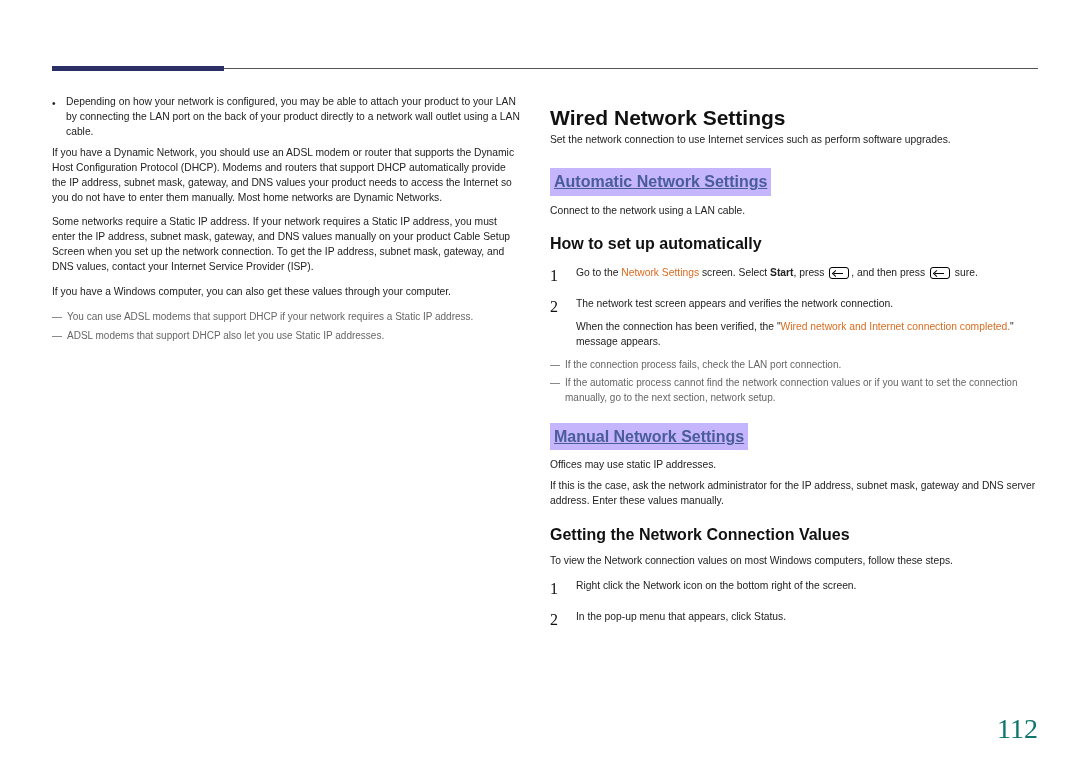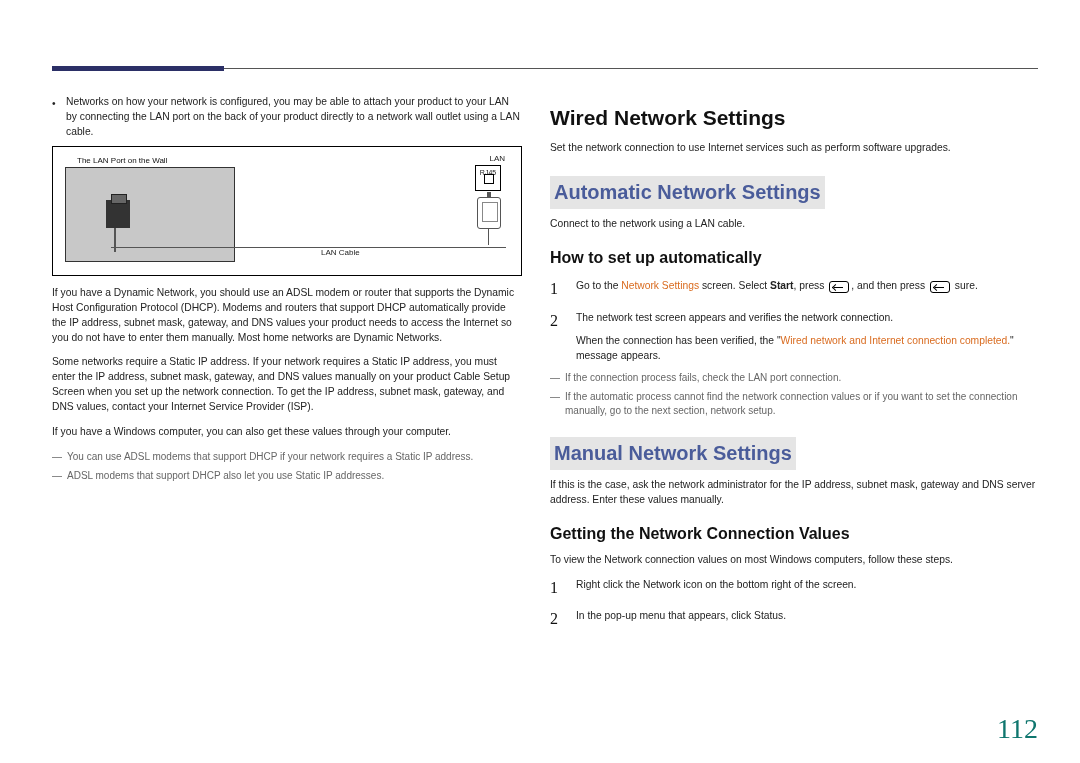--- a/index.html
+++ b/index.html
@@ -108,22 +108,22 @@
   }
   .cable-line{
     position:absolute; left:58px; top:100px; width:395px;
     border-top:1px solid #555;
   }
   .cable-up{
     position:absolute; right:32px; top:82px; height:16px; border-left:1px solid #555;
   }
   .dash-row{ display:flex; gap:5px; color:#666; margin-bottom:4px; font-size:10px; }
   .dash{ flex:none; }
-  .h1 { font-size:21px; font-weight:bold; margin-bottom:8px; color:#111; }
-  .h2 { display:inline-block; background:#e5e5e5; color:#4a5c9a; font-weight:bold; font-size:20px; padding:2px 4px; margin:14px 0 8px 0; }
+  .h1 { font-size:21px; font-weight:bold; color:#111; }
+  .h2 { display:inline-block; background:#c4b5fd; color:#4a5c9a; font-weight:bold; font-size:16px; padding:2px 4px; margin:14px 0 8px 0;text-decoration:underline; }
   .h3 { font-weight:bold; font-size:16px; margin:14px 0 8px 0; color:#111; }
   .step-row{ display:flex; gap:12px; margin:8px 0; align-items:flex-start; }
   .step-num{ font-size:16px; font-weight:normal; width:14px; flex:none; color:#111; font-family:Georgia,serif;}
   .step-body{ flex:1; padding-top:2px; }
   .orange{ color:#d96b1f; font-weight:normal; }
   .btn-icon{
     display:inline-block; vertical-align:middle;
     width:20px; height:12px; border:1px solid #000;
     border-radius:3px; position:relative; margin:0 2px;
   }
@@ -146,36 +146,24 @@
 <body>
 
 <div class="top-rule"></div>
 <div class="top-accent"></div>
 
 <div class="left-col">
 
   <div class="bullet-row">
     <div class="bullet-dot">•</div>
     <div>
-      <div>Networks on how your network is configured, you may be able to attach your product to your LAN by connecting the LAN port on the back of your product directly to a network wall outlet using a LAN cable.</div>
+      <div>Depending on how your network is configured, you may be able to attach your product to your LAN by connecting the LAN port on the back of your product directly to a network wall outlet using a LAN cable.</div>
     </div>
   </div>
 
-  <div class="diagram">
-    <div class="wall">
-      <div class="wall-port"></div>
-    </div>
-    <div class="wall-label">The LAN Port on the Wall</div>
-    <div class="lan-lbl">LAN</div>
-    <div class="rj45">RJ45</div>
-    <div class="connector"></div>
-    <div class="cable-line"></div>
-    <div class="cable-up"></div>
-    <div class="cable-lbl">LAN Cable</div>
-  </div>
 
   <div class="para">If you have a Dynamic Network, you should use an ADSL modem or router that supports the Dynamic Host Configuration Protocol (DHCP). Modems and routers that support DHCP automatically provide the IP address, subnet mask, gateway, and DNS values your product needs to access the Internet so you do not have to enter them manually. Most home networks are Dynamic Networks.</div>
   <div class="para">Some networks require a Static IP address. If your network requires a Static IP address, you must enter the IP address, subnet mask, gateway, and DNS values manually on your product Cable Setup Screen when you set up the network connection. To get the IP address, subnet mask, gateway, and DNS values, contact your Internet Service Provider (ISP).</div>
   <div class="para">If you have a Windows computer, you can also get these values through your computer.</div>
 
   <div class="dash-row">
     <span class="dash">―</span>
     <span>You can use ADSL modems that support DHCP if your network requires a Static IP address.</span>
   </div>
   <div class="dash-row">
@@ -213,20 +201,21 @@
   <div class="dash-row">
     <span class="dash">―</span>
     <span>If the connection process fails, check the LAN port connection.</span>
   </div>
   <div class="dash-row">
     <span class="dash">―</span>
     <span>If the automatic process cannot find the network connection values or if you want to set the connection manually, go to the next section, network setup.</span>
   </div>
 
   <div><span class="h2">Manual Network Settings</span></div>
+  <div class="para-tight">Offices may use static IP addresses.</div>
   <div class="para">If this is the case, ask the network administrator for the IP address, subnet mask, gateway and DNS server address. Enter these values manually.</div>
 
   <div class="h3">Getting the Network Connection Values</div>
   <div class="para-tight">To view the Network connection values on most Windows computers, follow these steps.</div>
 
   <div class="step-row">
     <div class="step-num">1</div>
     <div class="step-body">Right click the Network icon on the bottom right of the screen.</div>
   </div>
   <div class="step-row">

